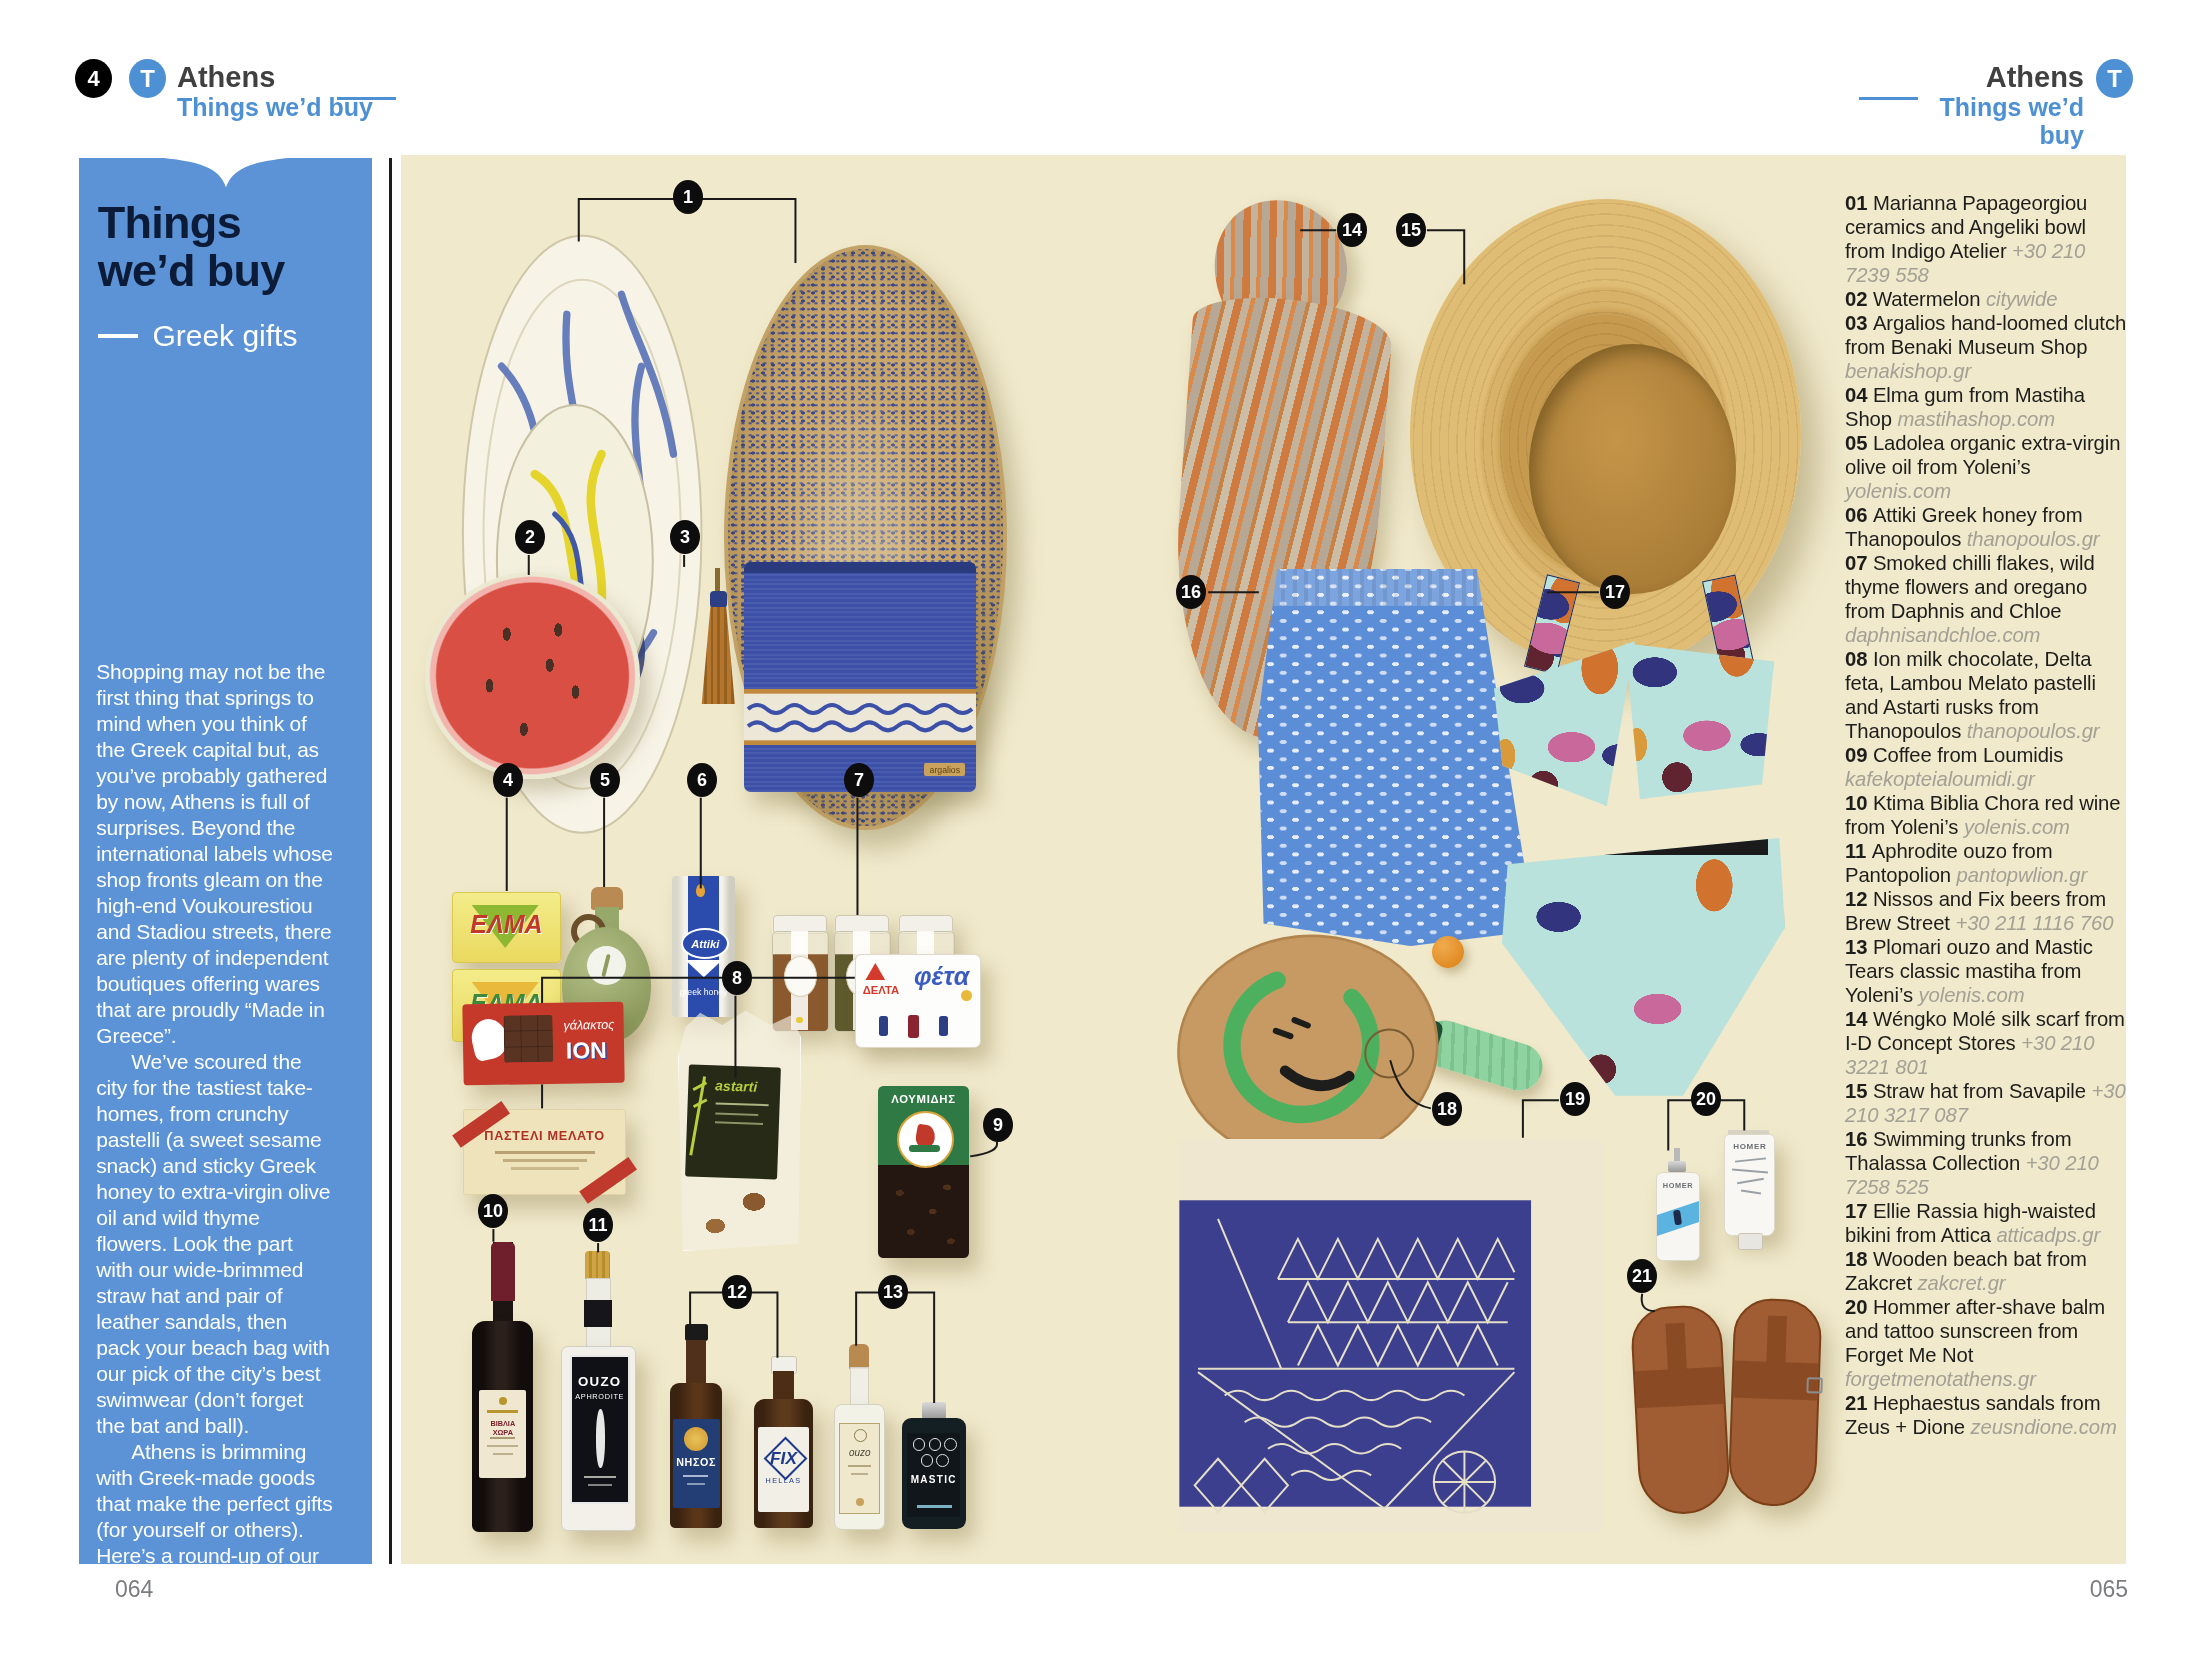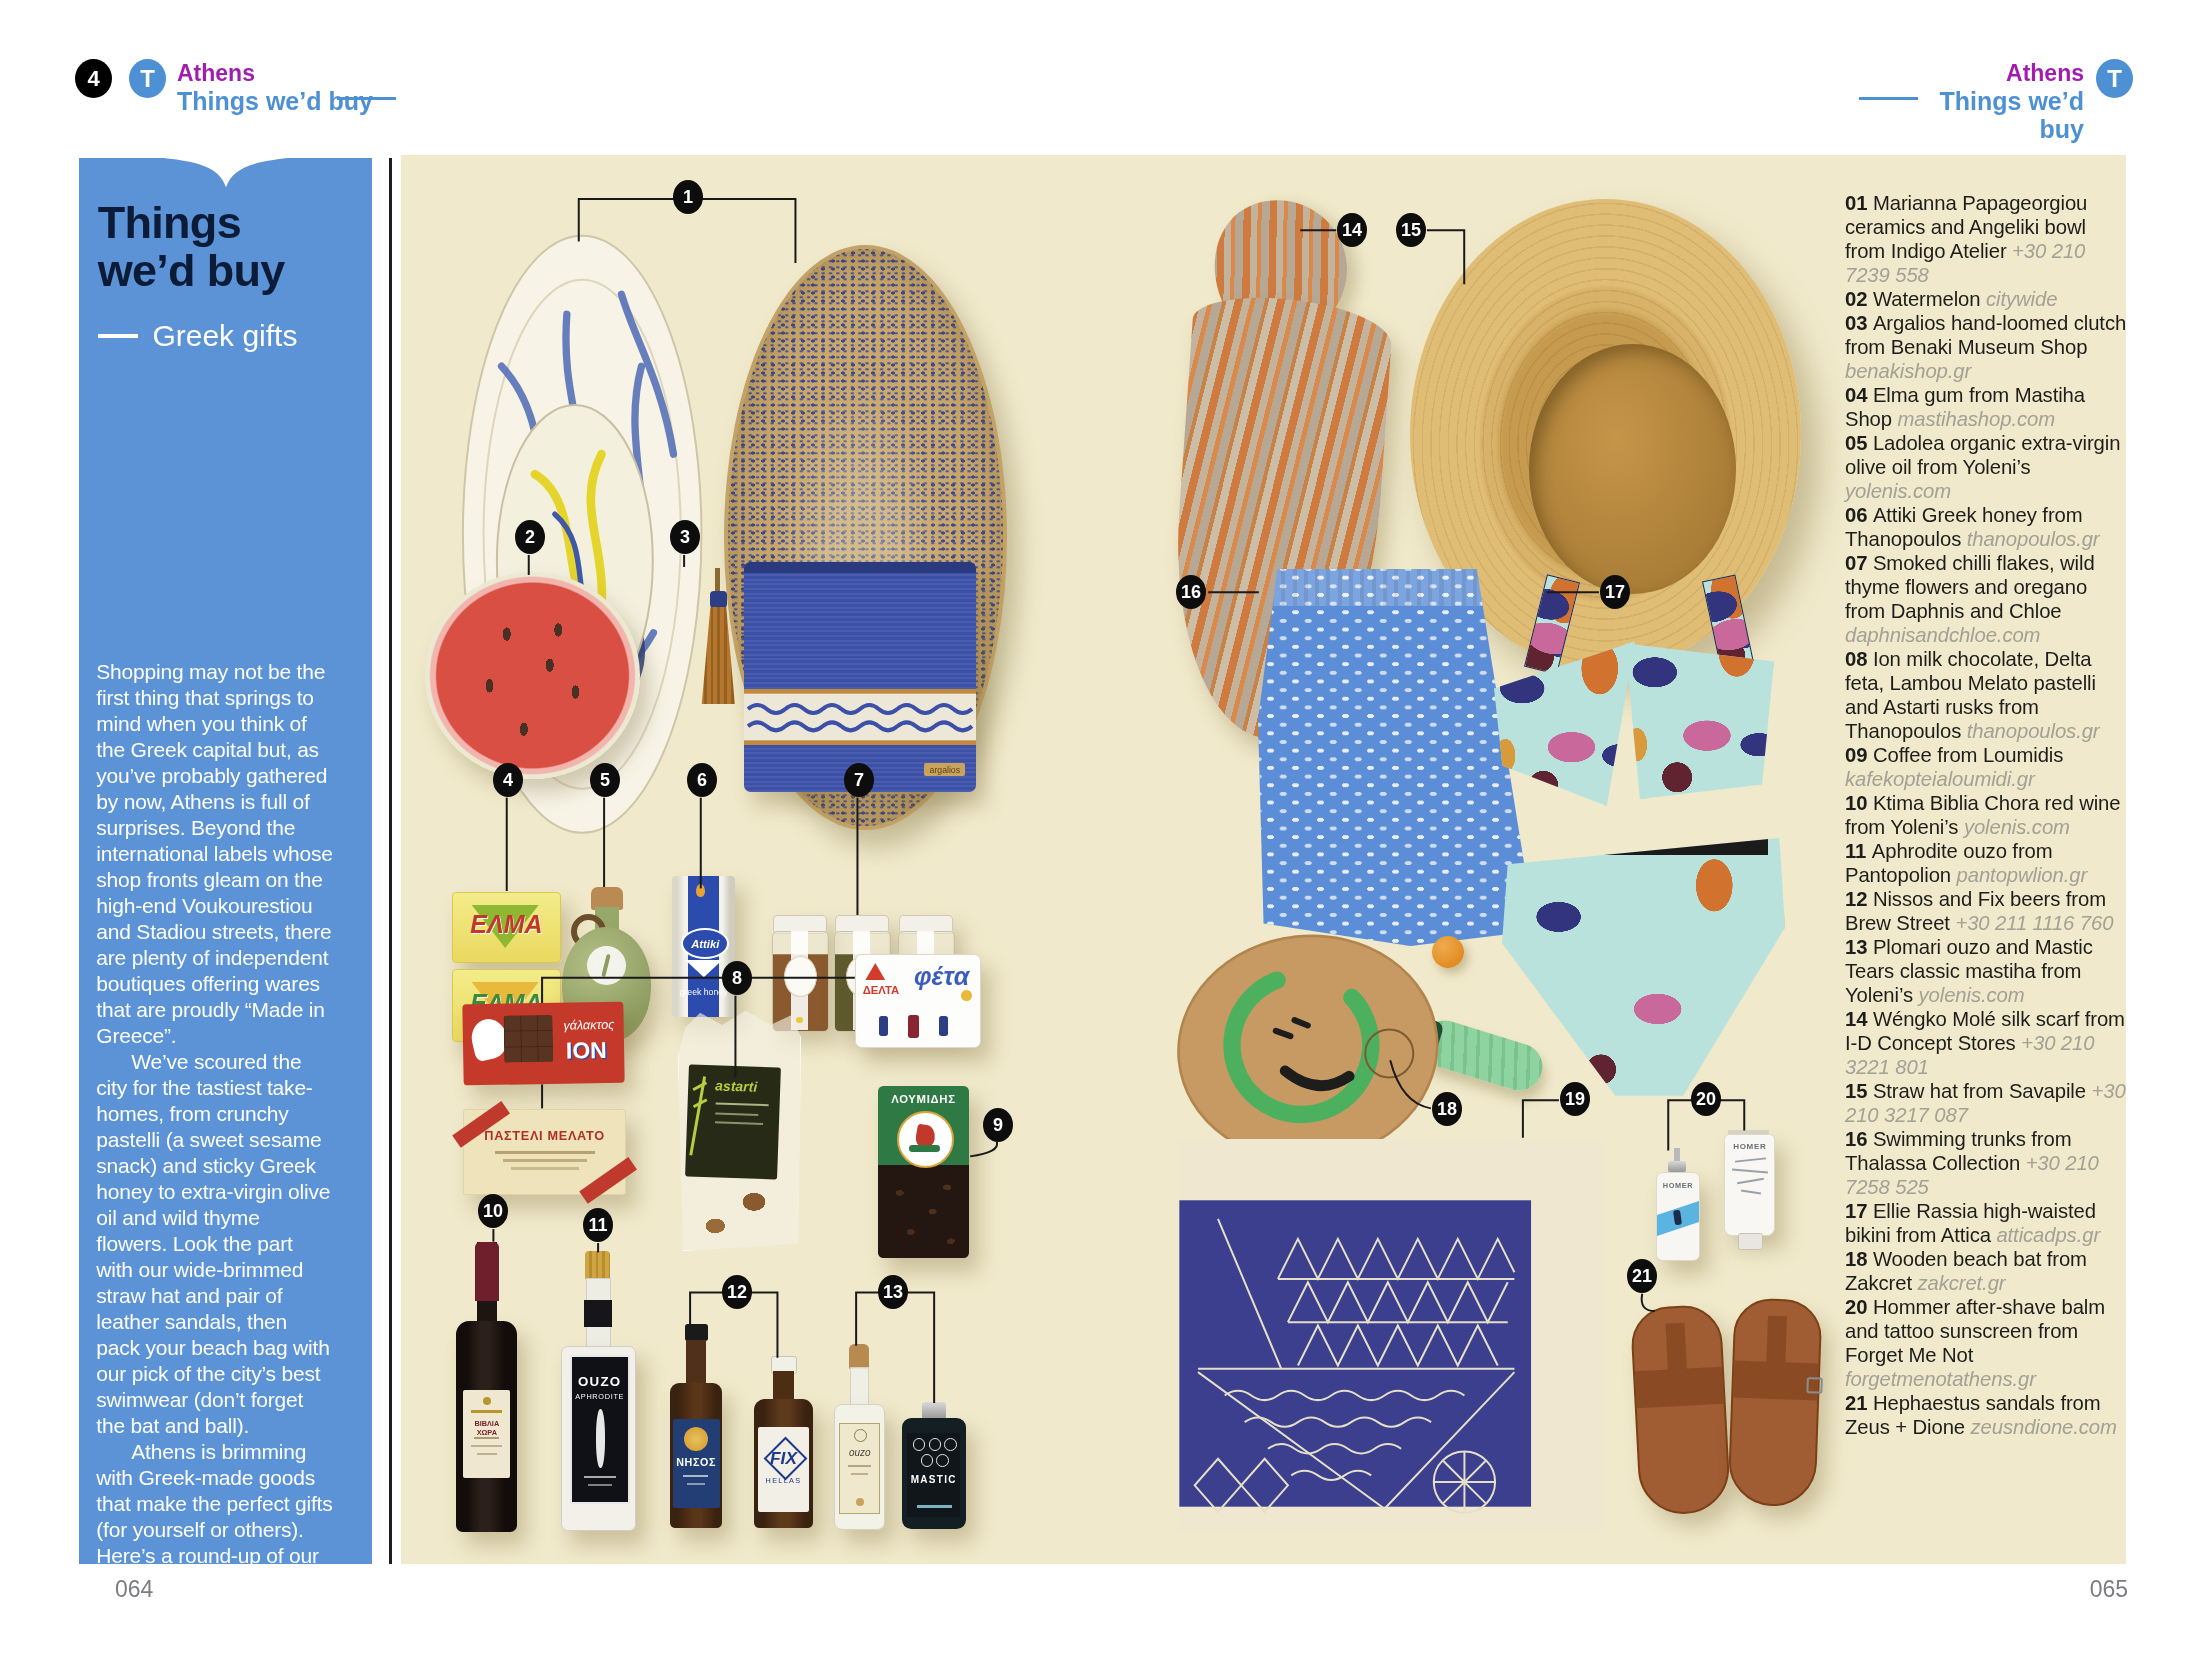--- a/index.html
+++ b/index.html
@@ -3,21 +3,21 @@
 <meta charset="utf-8">
 <style>
   html,body{margin:0;padding:0;background:#ffffff;}
   .page{position:relative;width:2205px;height:1654px;background:#fff;
         font-family:"Liberation Sans",sans-serif;overflow:hidden;color:#1d1d1b;}
   
   .hbadge{position:absolute;width:37px;height:39px;border-radius:50%;display:flex;
           align-items:center;justify-content:center;font-weight:bold;font-size:22px;color:#fff;}
   .hl-line{position:absolute;height:3.3px;background:#4e90d4;}
   .hmeta{position:absolute;line-height:1.12;font-weight:bold;}
-  .hcity{font-size:23px;color:#a21caf;}
+  .hcity{font-size:29px;color:#404040;}
   .hsect{font-size:25px;color:#4e90d4;}
   
   .sidebar{position:absolute;left:79px;top:158px;width:293px;height:1406px;background:#5b93d6;}
   .notch{position:absolute;left:50%;top:-1.3px;transform:translateX(-50%);}
   .sb-title{position:absolute;left:18.7px;top:41px;font-weight:bold;font-size:45px;
             line-height:1.06;color:#0c1c38;letter-spacing:-0.7px;}
   .sb-subrow{position:absolute;left:18.7px;top:161px;display:flex;align-items:center;}
   .sb-dash{width:40px;height:3.3px;background:#fff;margin-right:14.7px;}
   .sb-sub{font-size:30px;color:#fff;}
   .sb-body{position:absolute;left:17.3px;top:501px;width:237px;color:#fff;
@@ -262,21 +262,21 @@
          radial-gradient(6.7px 4.7px at 36% 72%,#4a2c18 0 60%,transparent 61%),
          radial-gradient(6.7px 4.7px at 76% 24%,#503018 0 60%,transparent 61%),
          radial-gradient(6.7px 4.7px at 80% 82%,#4a2c18 0 60%,transparent 61%);"></div>
     <div class="plbl" style="left:0;top:6.7px;width:91px;text-align:center;font-size:11.3px;color:#fff;letter-spacing:0.7px;">ΛΟΥΜΙΔΗΣ</div>
     <div style="position:absolute;left:18.7px;top:25px;width:53px;height:53px;border-radius:50%;background:#fff;border:2px solid #d9a43c;">
       <div style="position:absolute;left:17.3px;top:12px;width:18.7px;height:23px;background:#c0392b;border-radius:20% 60% 50% 50%;transform:rotate(10deg);"></div>
       <div style="position:absolute;left:10.7px;top:32px;width:31px;height:6.7px;background:#2f7a44;border-radius:3.3px;"></div>
     </div>
   </div>
 
-  <div class="item" style="left:456px;top:1242px;width:57px;height:289px;">
+  <div class="item" style="left:472px;top:1242px;width:57px;height:289px;">
     <div style="position:absolute;left:20.7px;top:0;width:20px;height:93px;background:#1c1512;"></div>
     <div style="position:absolute;left:18.7px;top:0;width:24px;height:59px;background:#6e1f2b;border-radius:5.3px 5.3px 0 0;"></div>
     <div class="shadow" style="position:absolute;left:0;top:79px;width:61px;height:211px;background:linear-gradient(90deg,#120d0b 0 18%,#2b201a 40% 55%,#120d0b 80% 100%);border-radius:13.3px 13.3px 6.7px 6.7px;"></div>
     <div style="position:absolute;left:7.3px;top:148px;width:47px;height:88px;background:#efe7cf;border-radius:2px;">
       <div style="position:absolute;left:19.3px;top:6.7px;width:8px;height:8px;background:#b8962e;border-radius:50%;"></div>
       <div style="position:absolute;left:8px;top:20px;width:31px;height:2.7px;background:#b8962e;"></div>
       <div class="plbl" style="left:0;top:29px;width:47px;text-align:center;font-size:7.3px;color:#7a2030;">ΒΙΒΛΙΑ ΧΩΡΑ</div>
       <div style="position:absolute;left:10.7px;top:47px;width:25px;height:2px;background:#8a7a4e;opacity:.7;"></div>
       <div style="position:absolute;left:8px;top:55px;width:31px;height:2px;background:#8a7a4e;opacity:.5;"></div>
       <div style="position:absolute;left:13.3px;top:63px;width:20px;height:2px;background:#8a7a4e;opacity:.5;"></div>

